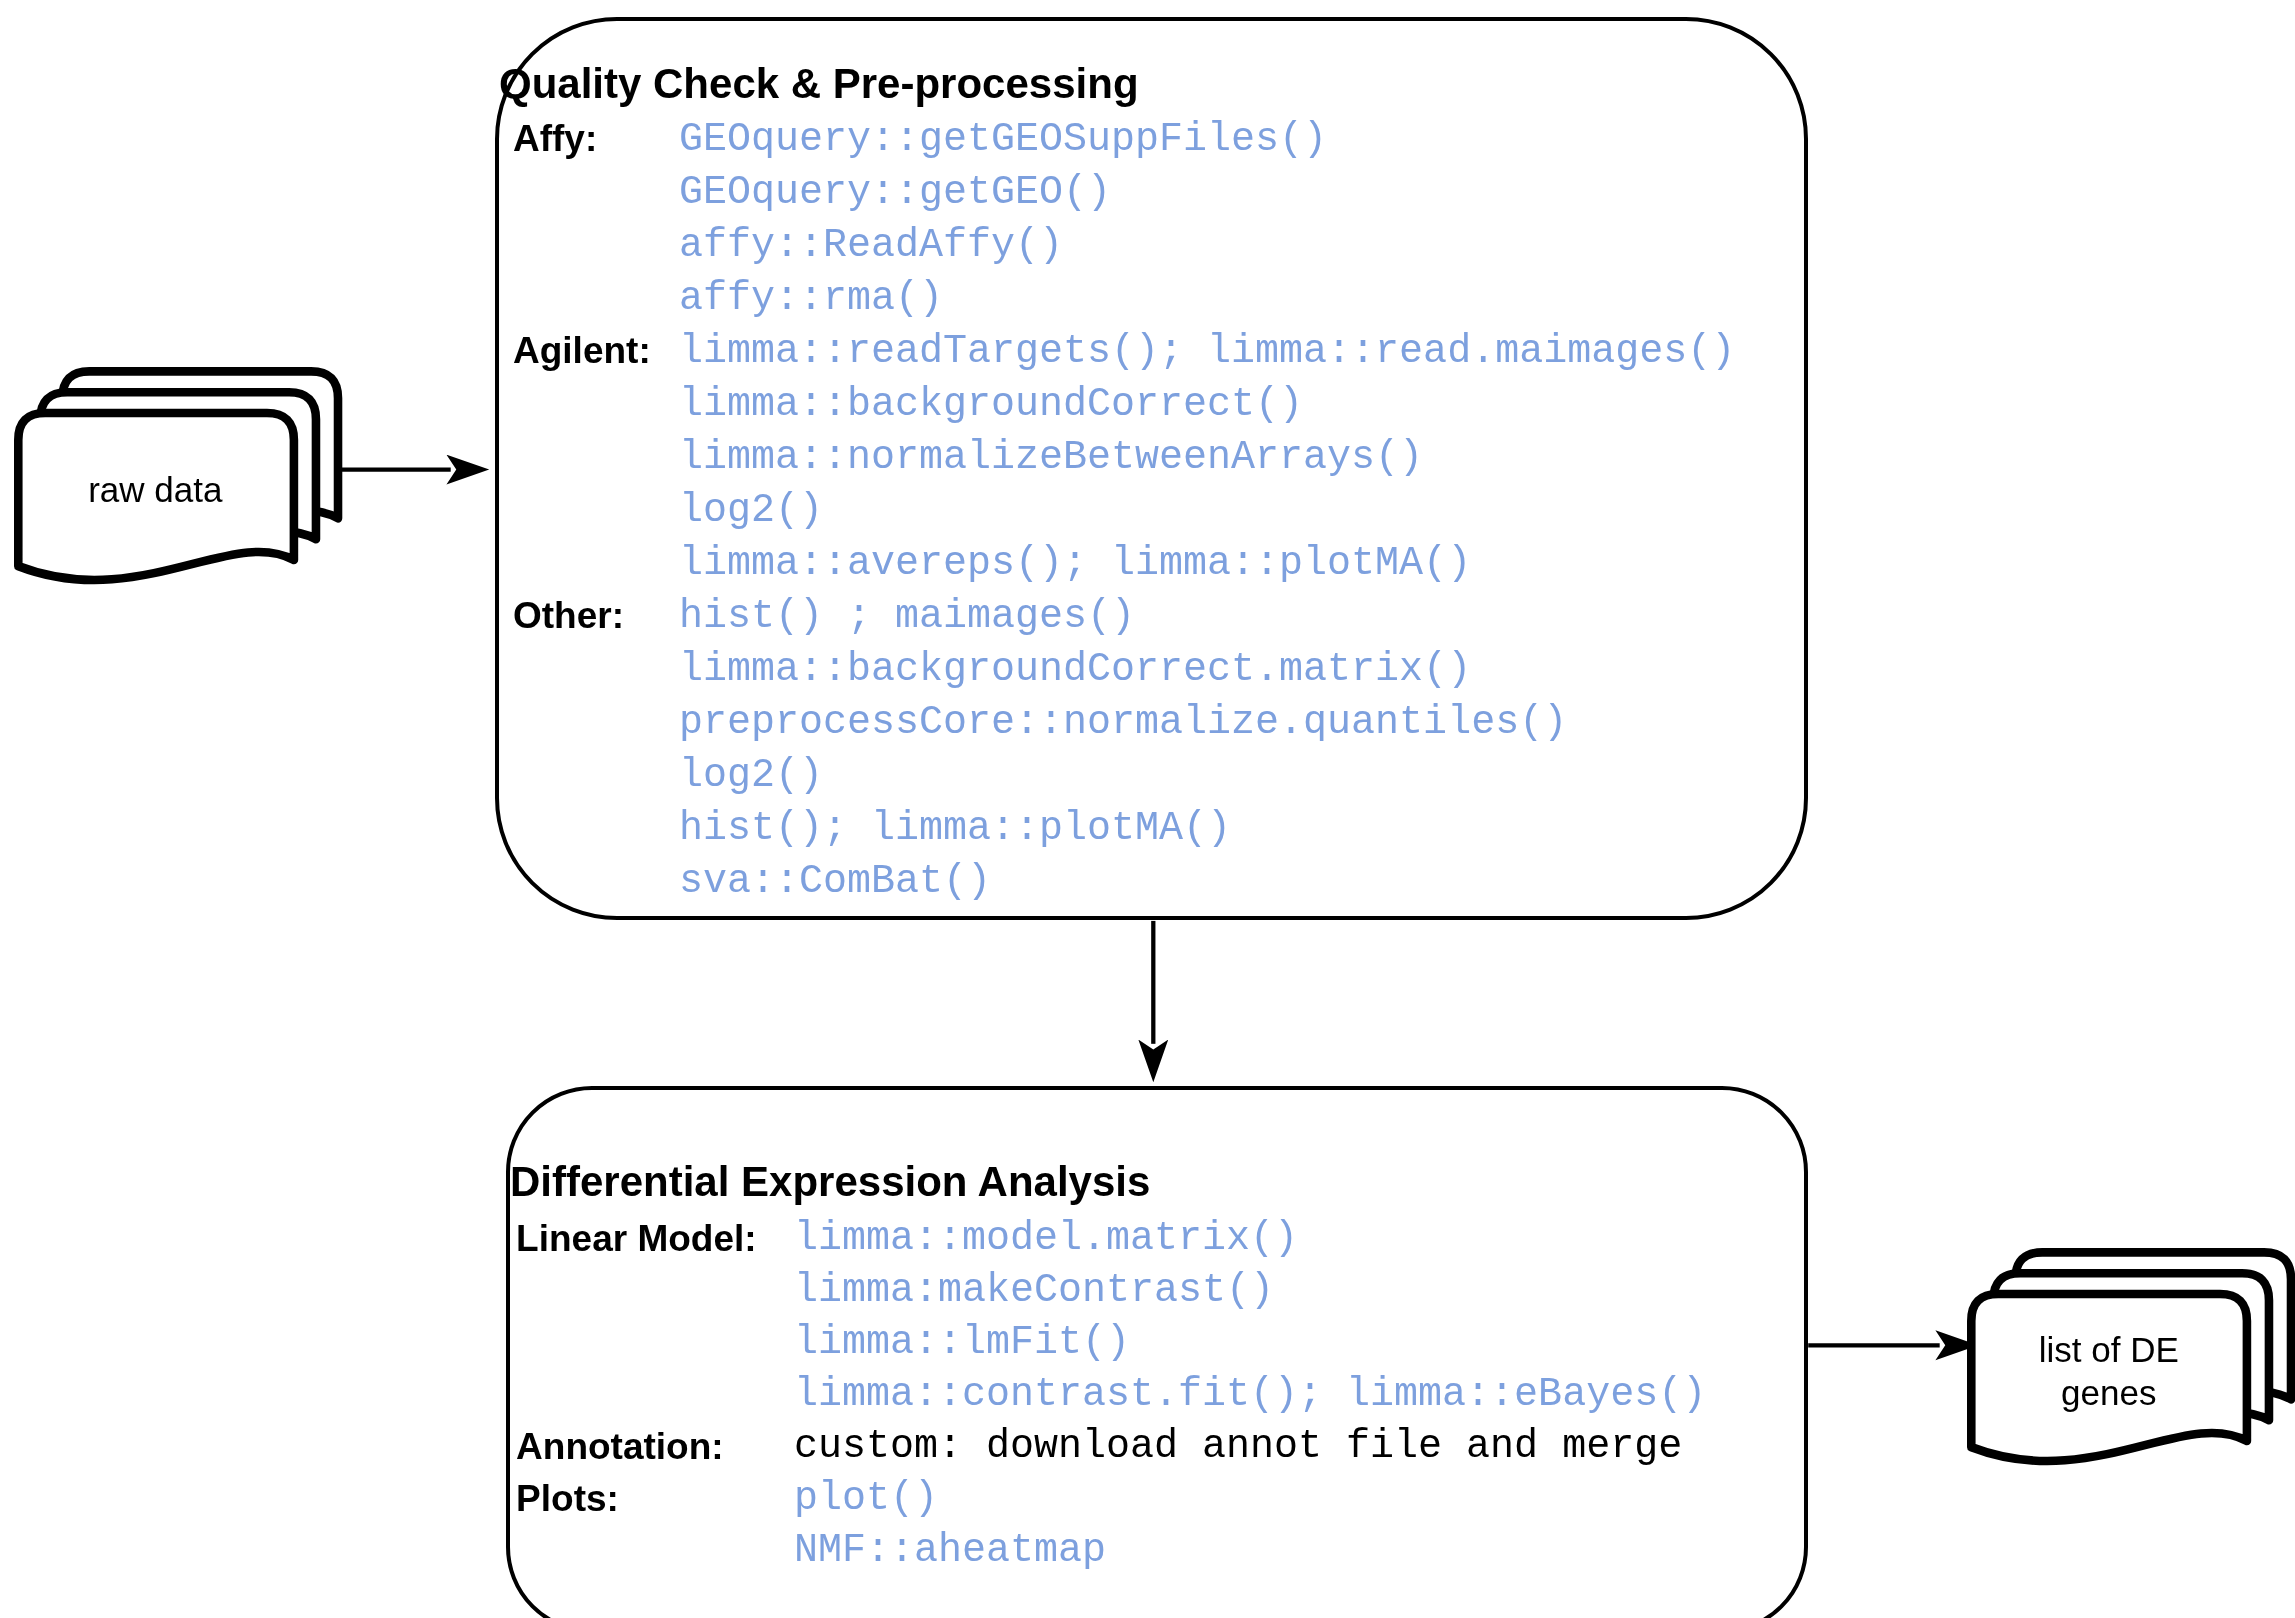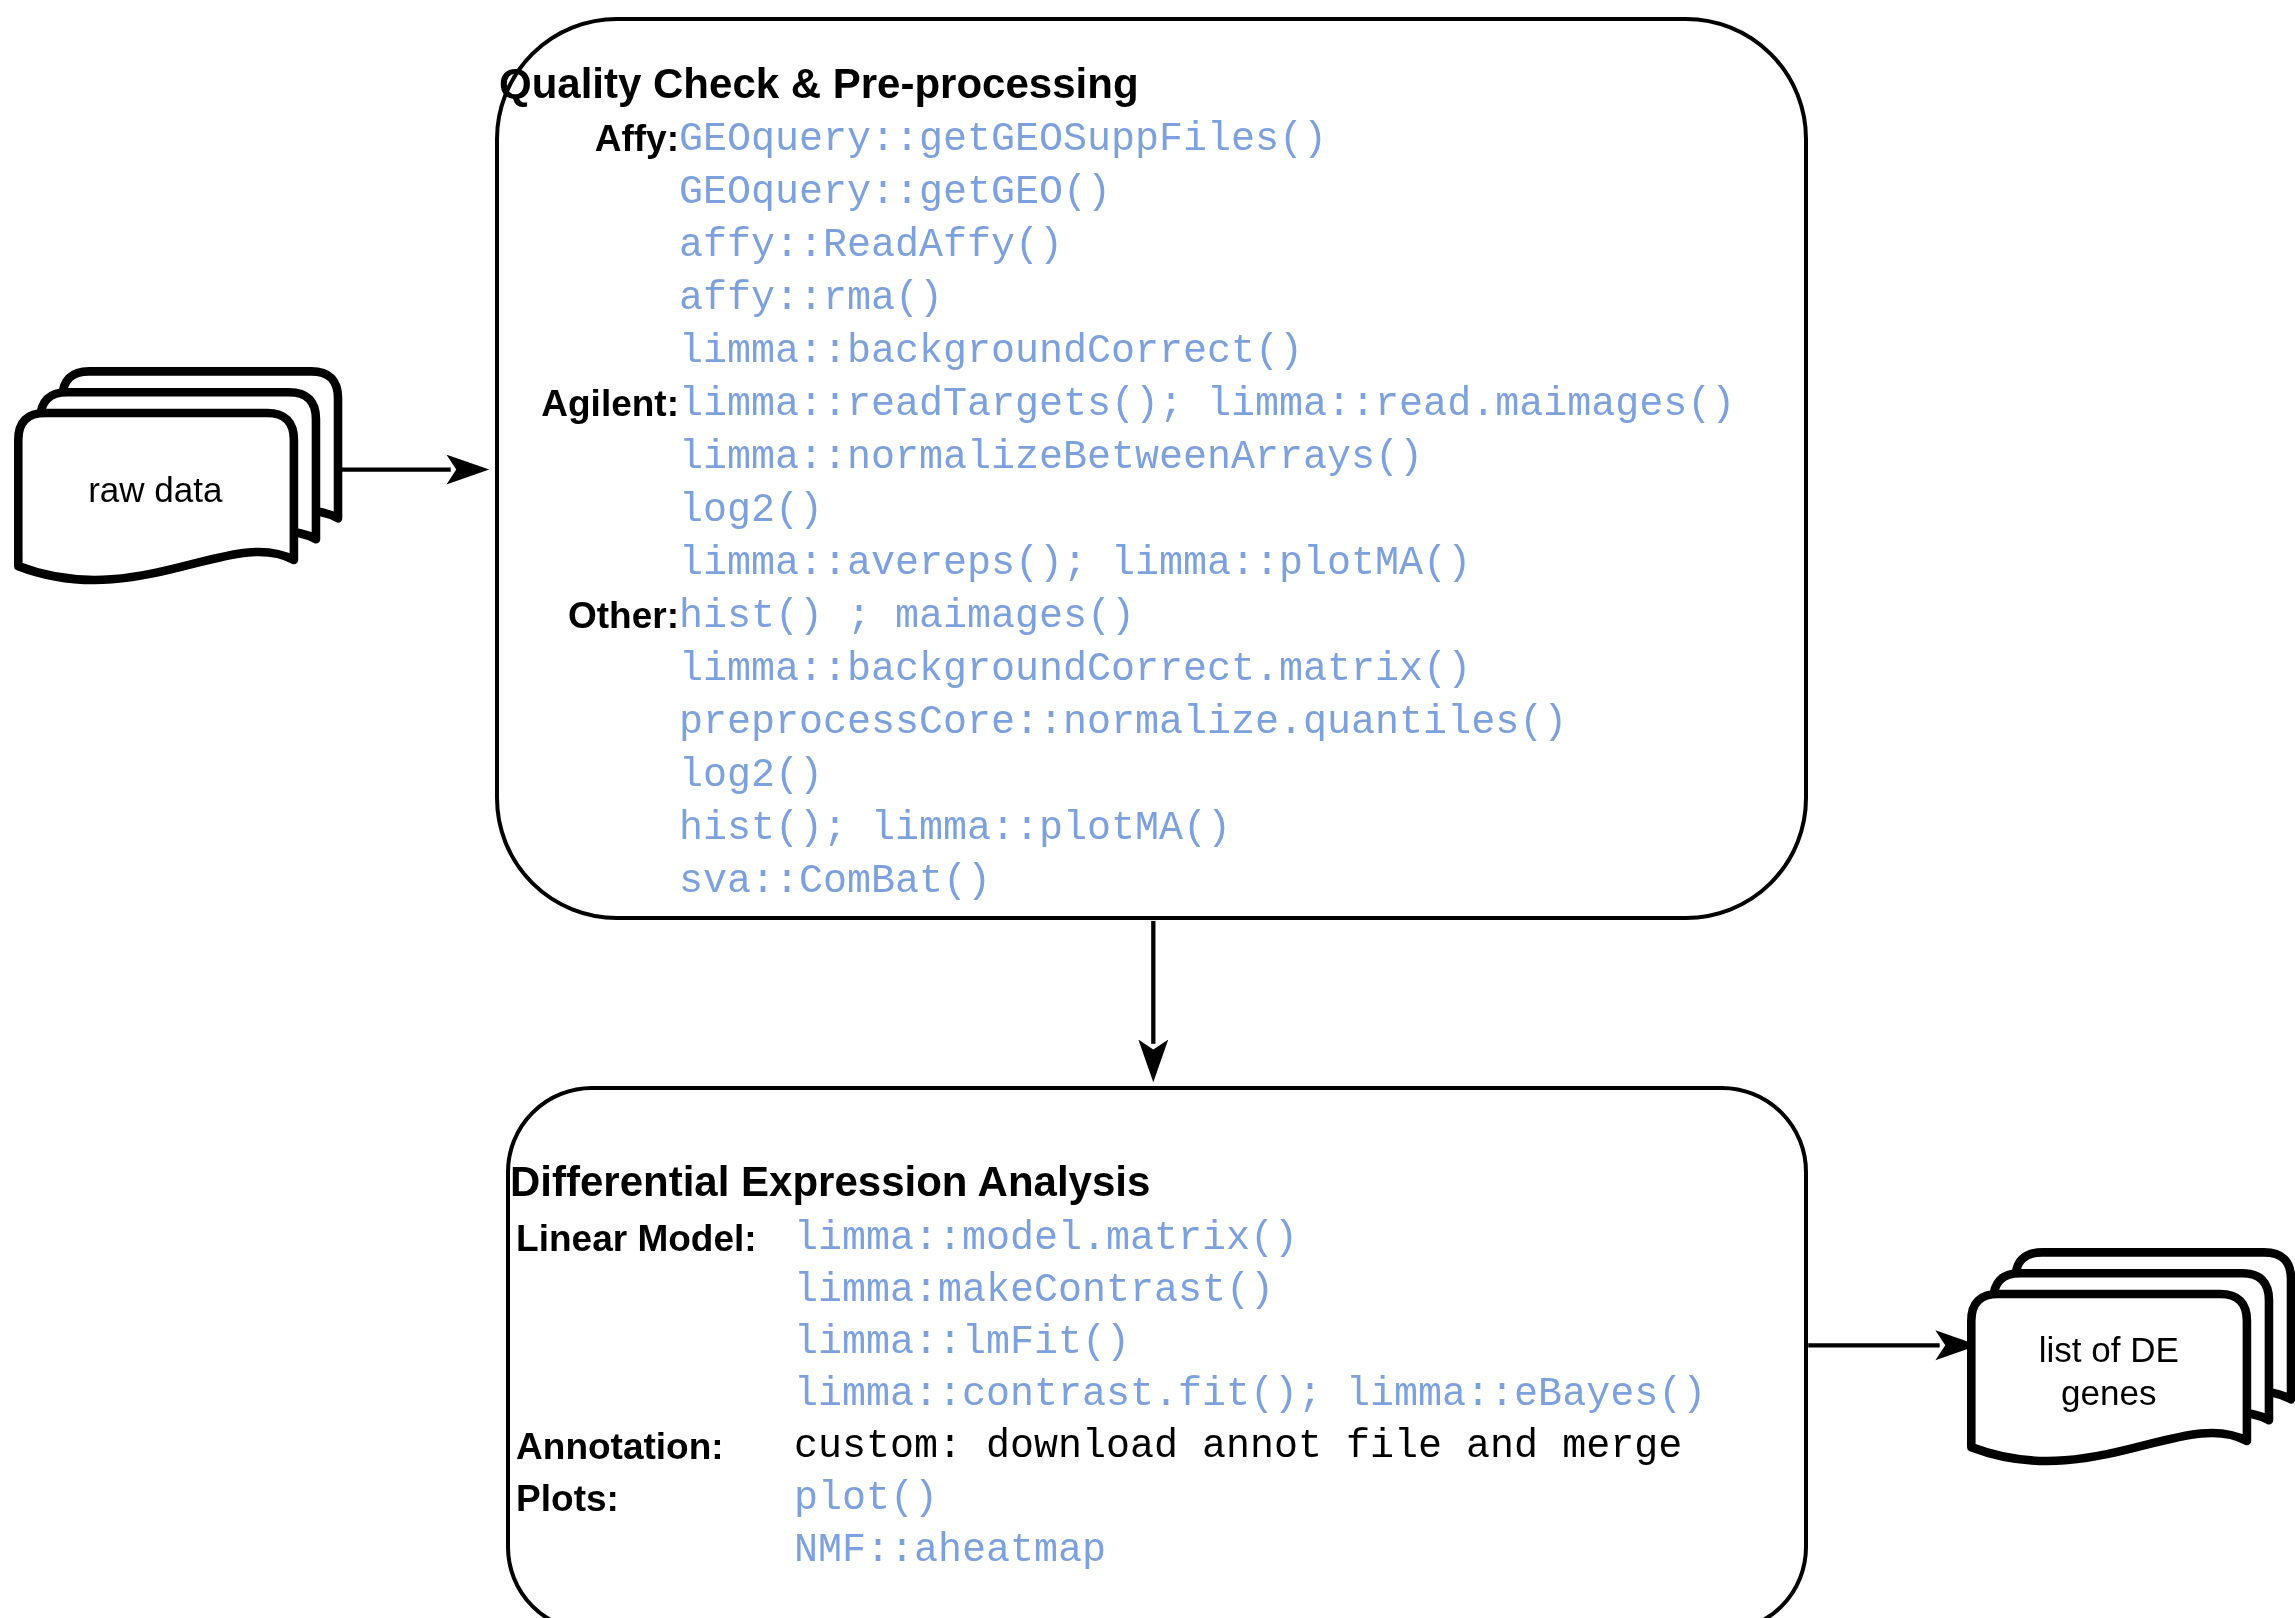--- a/index.html
+++ b/index.html
@@ -58,21 +58,21 @@
   #box2 .row { height: 52px; align-items: center; }
   .row-label {
     box-sizing: border-box;
     flex: 0 0 auto;
     font-weight: 700;
     font-size: 37px;
     color: #000;
     white-space: pre;
     font-family: "Liberation Sans", sans-serif;
   }
-  #box1 .row-label { width: 180px; padding-left: 23px; text-align: right; }
+  #box1 .row-label { width: 180px; padding-left: 14px; }
   #box2 .row-label { width: 284px; padding-left: 6.1px; }
   .code {
     font-family: "Liberation Mono", monospace;
     font-size: 40px;
     white-space: pre;
     letter-spacing: 0px;
   }
   .code-blue  { color: var(--code-blue, #7da0de); }
   .code-black { color: #000000; }
   .doc-stack {
@@ -138,26 +138,26 @@
         </div>
         <div class="row">
           <span class="row-label"></span>
           <span class="code code-blue">affy::ReadAffy()</span>
         </div>
         <div class="row">
           <span class="row-label"></span>
           <span class="code code-blue">affy::rma()</span>
         </div>
         <div class="row">
-          <span class="row-label"></span>
-          <span class="code code-blue">limma::backgroundCorrect()</span>
-        </div>
-        <div class="row">
           <span class="row-label">Agilent:</span>
           <span class="code code-blue">limma::readTargets(); limma::read.maimages()</span>
+        </div>
+        <div class="row">
+          <span class="row-label"></span>
+          <span class="code code-blue">limma::backgroundCorrect()</span>
         </div>
         <div class="row">
           <span class="row-label"></span>
           <span class="code code-blue">limma::normalizeBetweenArrays()</span>
         </div>
         <div class="row">
           <span class="row-label"></span>
           <span class="code code-blue">log2()</span>
         </div>
         <div class="row">

